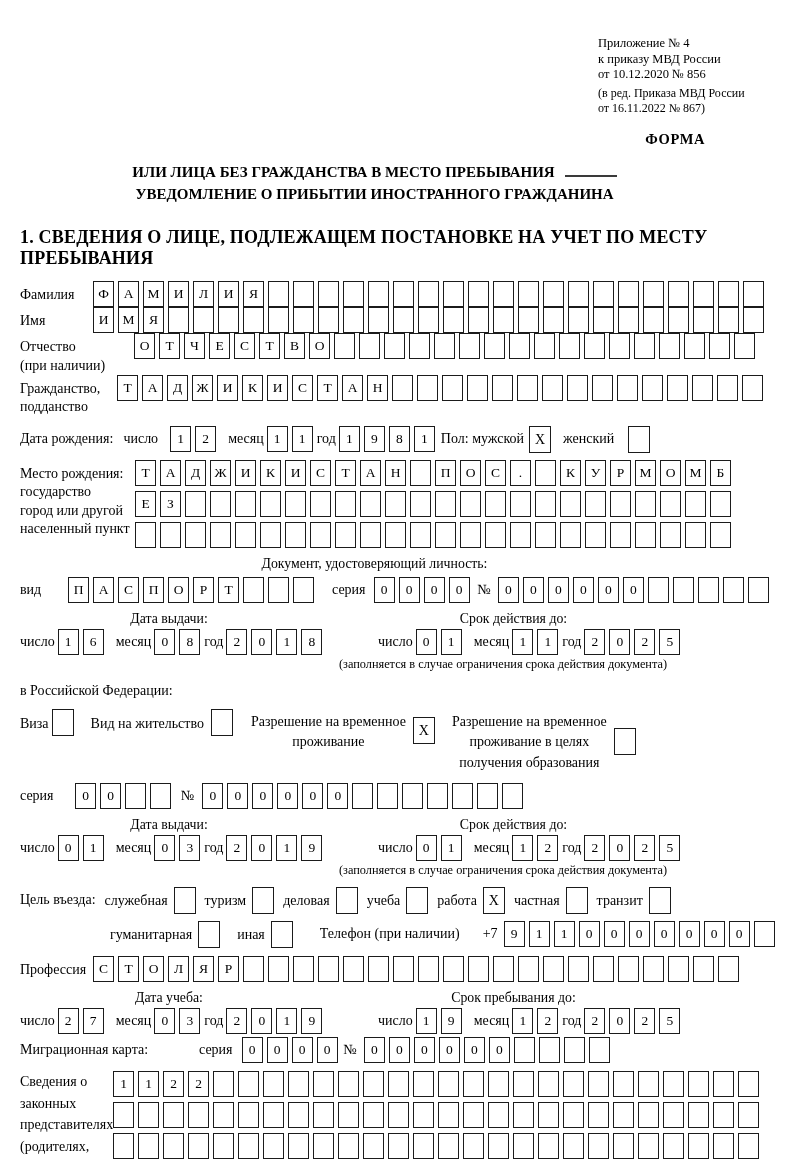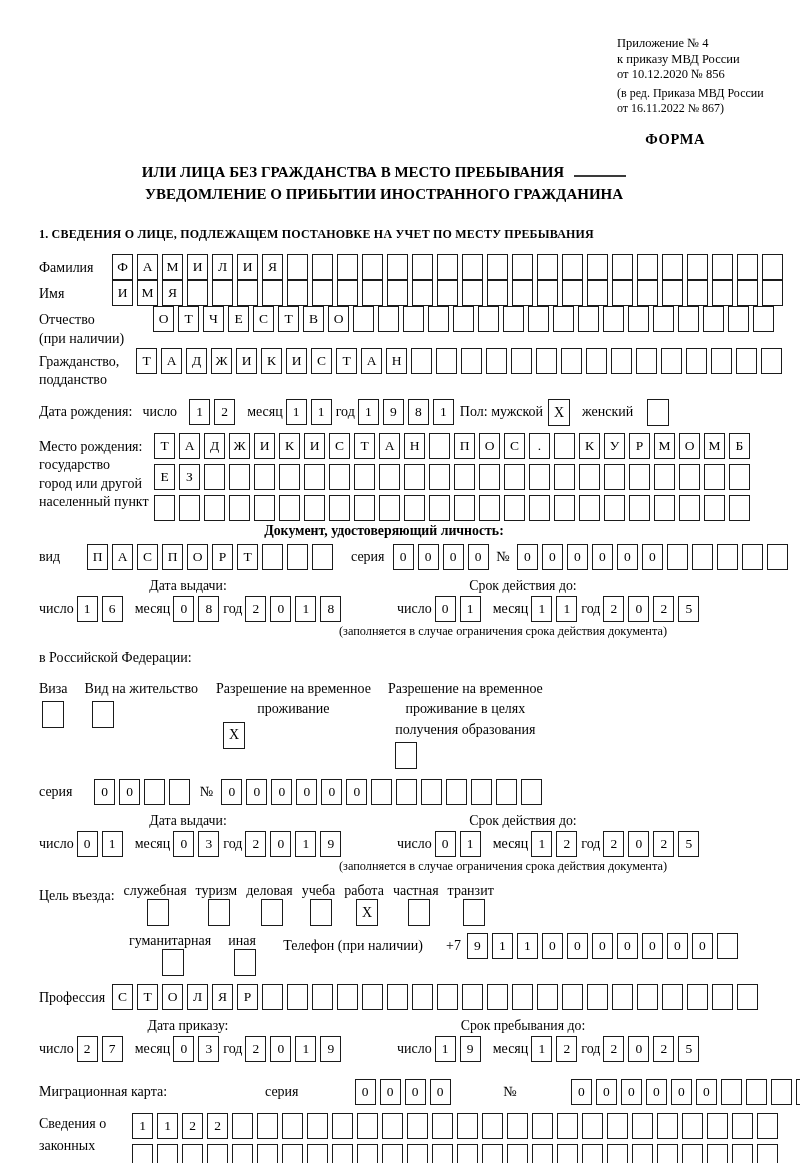--- a/index.html
+++ b/index.html
@@ -2,31 +2,31 @@
 <html><head>
 <meta charset="utf-8">
 <style>
   * { margin:0; padding:0; box-sizing:border-box; }
   html,body { background:#ffffff; }
   body {
     width:800px; height:1163px; overflow:hidden;
     font-family:"Liberation Serif","DejaVu Serif",serif;
     color:#000;
   }
-  .page { width:739px; height:1163px; padding:36px 10px 0 39px; }
+  .page { width:739px; height:1163px; padding:36px 10px 0 20px; }
 
   
   .hdr { margin-left:578px; width:176px; font-size:12.5px; line-height:1.25; }
   .hdr .rev { font-size:12px; margin-top:3px; line-height:1.25; }
   .forma { margin-top:15px; margin-right:24px; text-align:right; font-weight:bold; font-size:14.5px; letter-spacing:0.6px; }
 
   .title { margin-top:14px; text-align:center; font-weight:bold; font-size:15px; line-height:1.45; }
   .title .uline { display:inline-block; width:52px; border-bottom:2px solid #3a3a3a; margin-left:10px; height:14px; }
 
-  .sec1 { margin-top:22px; font-weight:bold; font-size:12px; letter-spacing:0.2px; }
+  .sec1 { margin-top:22px; font-weight:bold; font-size:18px; letter-spacing:0.2px; }
 
   .form { margin-top:12px; font-size:14px; }
 
   .row { display:flex; align-items:flex-start; margin-top:0; }
   .lbl { padding-top:5px; line-height:1.3; flex:none; }
   .w73 { width:73px; } .w114 { width:114px; } .w97 { width:97px; } .w115 { width:115px; } .w93 { width:93px; }
 
   .boxrow { display:flex; flex-wrap:nowrap; flex:none; }
   .bx {
     width:21px; height:26px; border:1.8px solid #1b1b1b; margin-right:4px;
@@ -44,29 +44,29 @@
   .dl { padding-top:5px; margin-right:3px; flex:none; }
   .gap14 { margin-left:14px; } .gap8 { margin-left:8px; }
   .cluster { display:flex; align-items:flex-start; }
 
   .twocol { display:flex; margin-top:8px; }
   .col-l { width:358px; flex:none; }
   .col-r { flex:1; }
   .chead { text-align:center; font-size:13.8px; margin-bottom:2px; }
   .note-r { margin-left:auto; width:452px; text-align:center; font-size:12.3px; margin-top:2px; }
 
-  .centerbold { text-align:center; font-weight:bold; font-size:13.8px; margin-top:2px; }
+  .centerbold { text-align:center; font-weight:normal; font-size:13.8px; margin-top:8px; }
   .plain { margin-top:8px; line-height:1.5; }
 
   .permits { display:flex; align-items:flex-start; margin-top:6px; }
-  .permit { display:flex; align-items:flex-start;flex-direction:column; }
+  .permit { display:flex; align-items:center; }
   .permit .ptxt { text-align:center; line-height:1.45; padding-top:5px; }
   .permit .cbx { margin-left:7px; margin-top:2px; }
 
-  .popt { display:flex; align-items:center; margin-right:9px;flex-direction:column; }
+  .popt { display:flex; align-items:center; margin-right:9px; }
   .popt .cbx { margin-left:6px; }
   .prow { display:flex; align-items:flex-start; margin-top:7px; }
   .prow .pl { padding-top:5px; margin-right:9px; }
 
   .legal { display:flex; margin-top:8px; }
   .legal .lbl { line-height:1.55; padding-top:0; }
 </style>
 </head>
 <body>
 
@@ -617,21 +617,21 @@
           <span class="bx"></span>
           <span class="bx"></span>
           <span class="bx"></span>
           <span class="bx"></span>
           <span class="bx"></span>
         </div>
     </div>
 
     <div class="twocol">
       <div class="col-l">
-        <div class="chead" style="margin-right:60px;">Дата приказу:</div>
+        <div class="chead" style="margin-right:60px;">Дата учеба:</div>
         <div class="cluster">
           <span class="dl">число</span>
           <span class="boxrow">
               <span class="bx">2</span>
               <span class="bx">7</span>
             </span>
           <span class="dl gap8">месяц</span>
           <span class="boxrow">
               <span class="bx">0</span>
               <span class="bx">3</span>
@@ -662,21 +662,21 @@
           <span class="boxrow">
               <span class="bx">2</span>
               <span class="bx">0</span>
               <span class="bx">2</span>
               <span class="bx">5</span>
             </span>
         </div>
       </div>
     </div>
 
-    <div class="row" style="margin-top:17px;gap:47px;">
+    <div class="row" style="margin-top:3px;">
       <span class="dl" style="width:176px;">Миграционная карта:</span>
       <span class="dl" style="margin-right:9px;">серия</span>
       <span class="boxrow">
           <span class="bx">0</span>
           <span class="bx">0</span>
           <span class="bx">0</span>
           <span class="bx">0</span>
         </span>
       <span class="dl" style="margin-left:2px;margin-right:7px;">№</span>
       <span class="boxrow">

